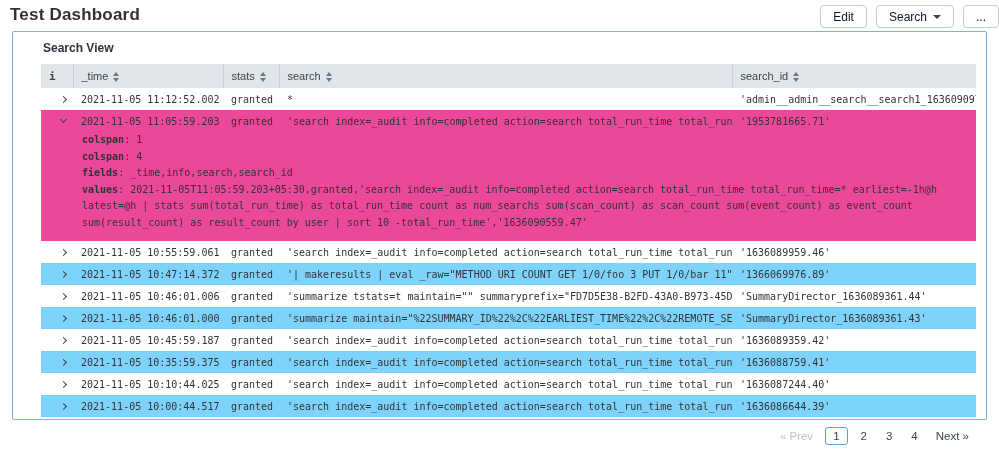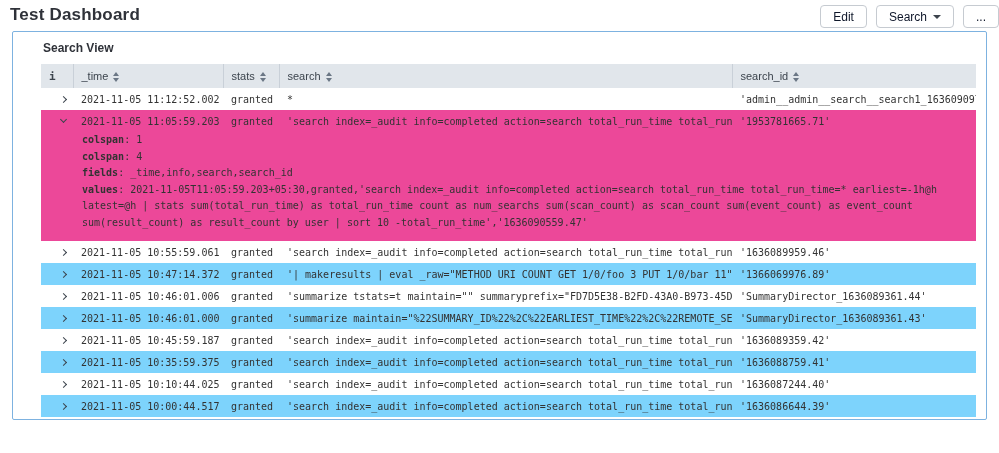--- a/index.html
+++ b/index.html
@@ -201,13 +201,23 @@
         </tr>
         <tr class="stripe">
           <td class="cell-expand"><span class="chev"></span></td>
           <td>2021-11-05 10:00:44.517</td>
           <td>granted</td>
           <td>'search index=_audit info=completed action=search total_run_time total_run_time=* earlie…</td>
           <td>'1636086644.39'</td>
         </tr>
       </tbody>
   </table>
+  <div class="pagination">
+    <span class="page-prev">« Prev</span>
+    <span style="display:flex; gap:7px; align-items:center;">
+        <span class="page-link current">1</span>
+        <span class="page-link">2</span>
+        <span class="page-link">3</span>
+        <span class="page-link">4</span>
+      </span>
+    <span class="page-next">Next »</span>
+  </div>
 </div>
 
 </body></html>

